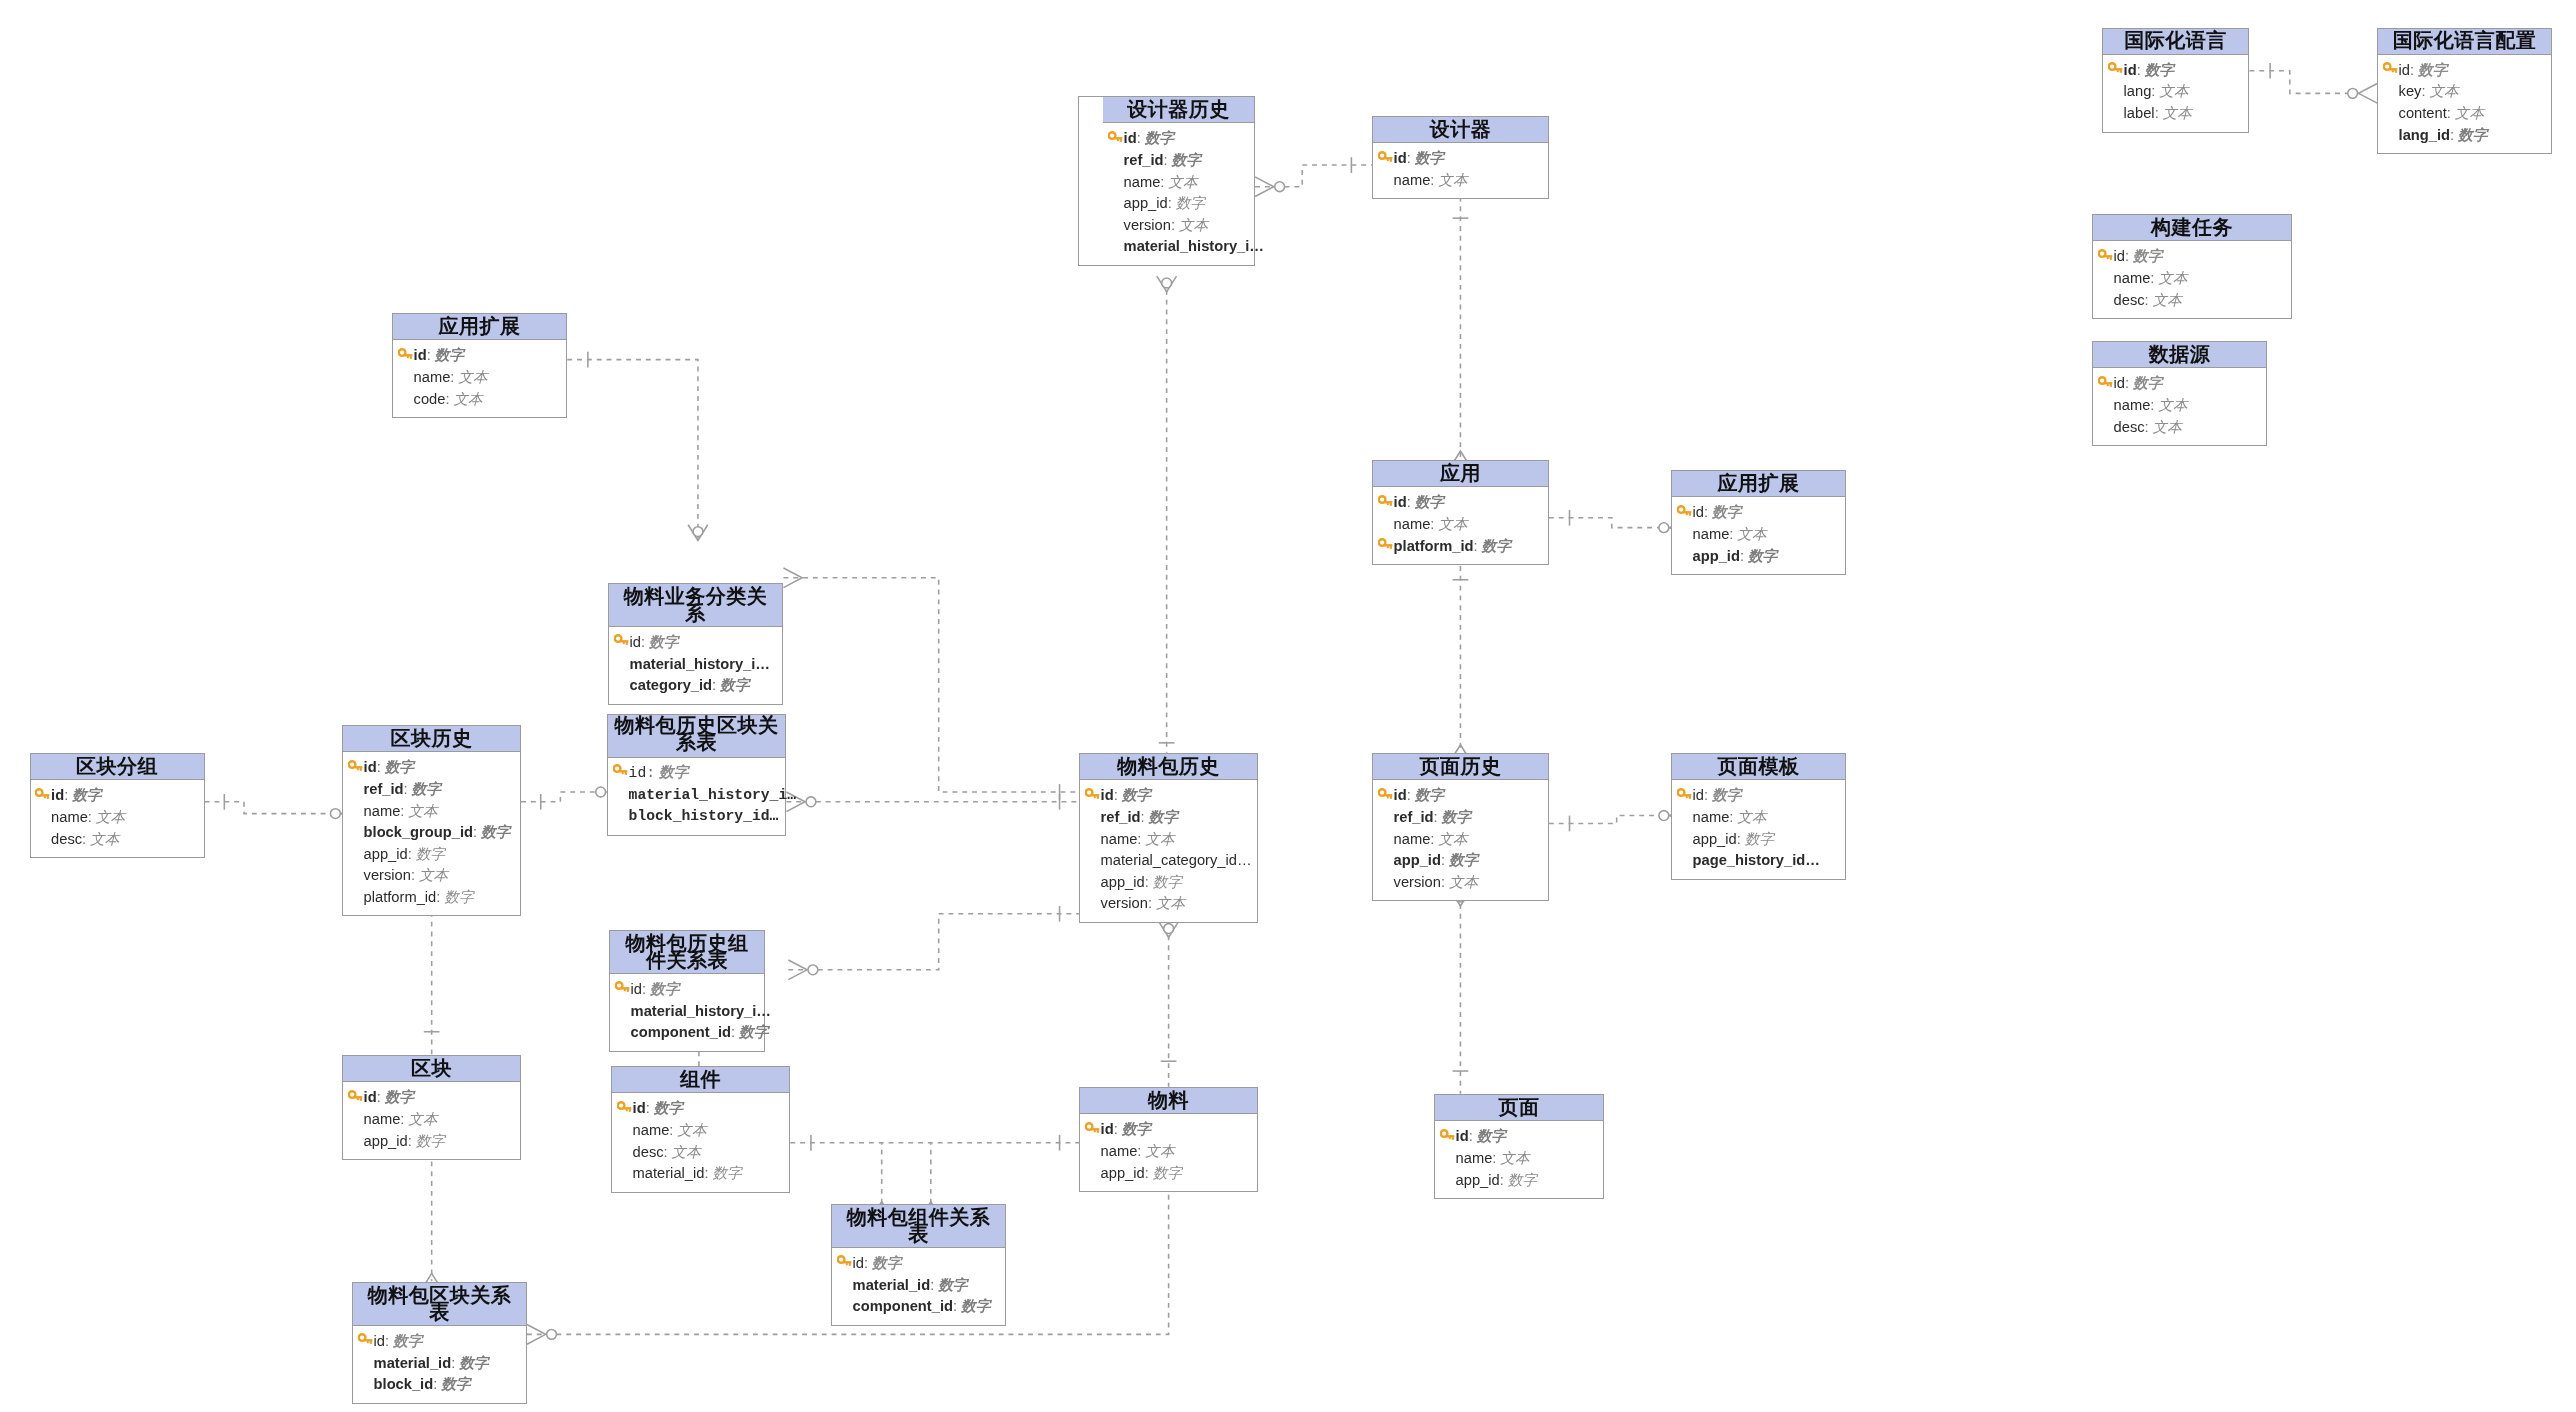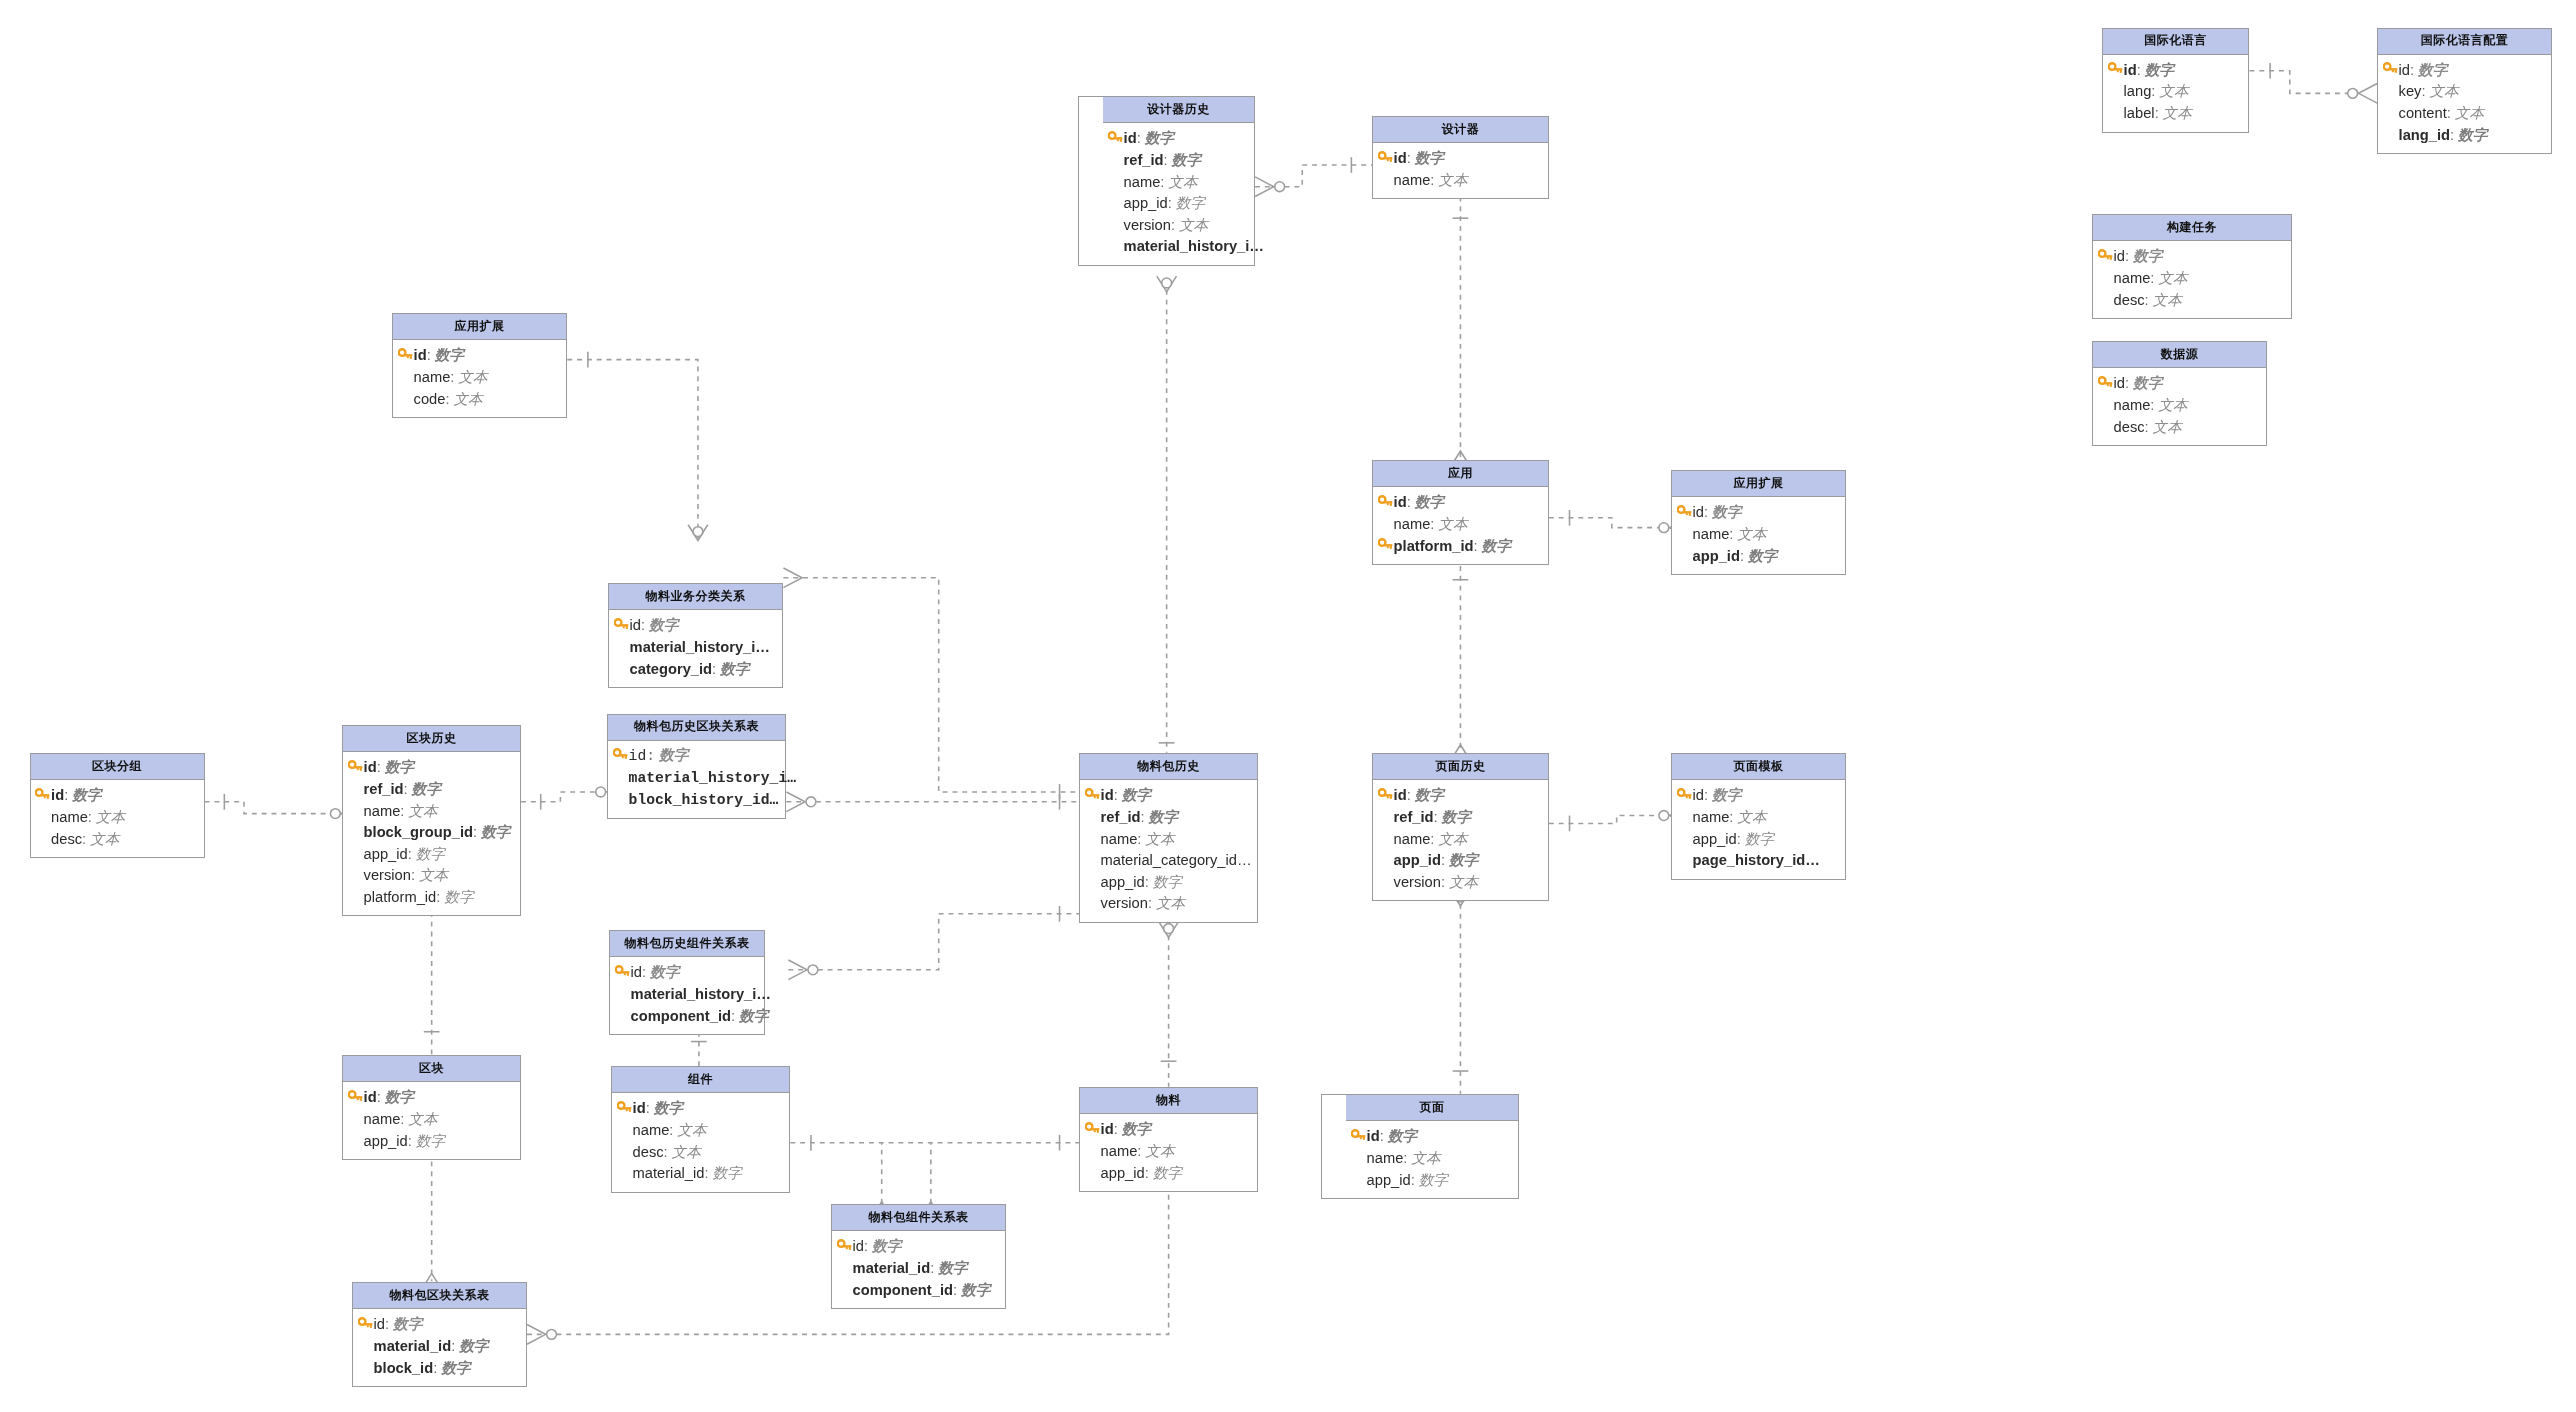--- a/index.html
+++ b/index.html
@@ -25,21 +25,21 @@
     position:absolute;
     background:#ffffff;
     border:1px solid #9b9b9b;
     box-sizing:border-box;
     z-index:5;
   }
   .entity-header{
     background:#bcc6ea;
     border-bottom:1px solid #9b9b9b;
     color:#111111;
-    font-size:12px;
+    font-size:20px;
     font-weight:bold;
     text-align:center;
     padding:3.9px 5.9px 4.9px 5.9px;
     line-height:16.7px;
     letter-spacing:0.5px;
     box-sizing:border-box;
   }
   .entity-body{
     padding:4.9px 7.9px 6.9px 4.9px;
     box-sizing:border-box;
@@ -862,21 +862,21 @@
             <span class="ftype">文本</span>
           </div>
           <div class="field">
             <span class="keyslot"></span>
             <span class="fname">app_id</span>
             <span class="colon">:</span>
             <span class="ftype">数字</span>
           </div>
         </div>
       </div>
-      <div class="entity" style="left: 1321px; top: 1094px; width: 198px; padding-left: 24px;">
+      <div class="entity" style="left: 1434px; top: 1094px; width: 170px;">
         <div class="entity-header">页面</div>
         <div class="entity-body">
           <div class="field pk">
             <span class="keyslot"><svg class="key-icon" viewBox="0 0 16 14" xmlns="http://www.w3.org/2000/svg">
                 <circle cx="4.2" cy="4.6" r="3.4" fill="none" stroke="#f0a01e" stroke-width="2.4"></circle>
                 <rect x="6.2" y="6.2" width="8.4" height="2.4" fill="#f0a01e"></rect>
                 <rect x="12.0" y="8.2" width="2.2" height="2.8" fill="#f0a01e"></rect>
                 <rect x="9.0" y="8.2" width="2.0" height="2.2" fill="#f0a01e"></rect>
               </svg></span>
             <span class="fname fk">id</span>

